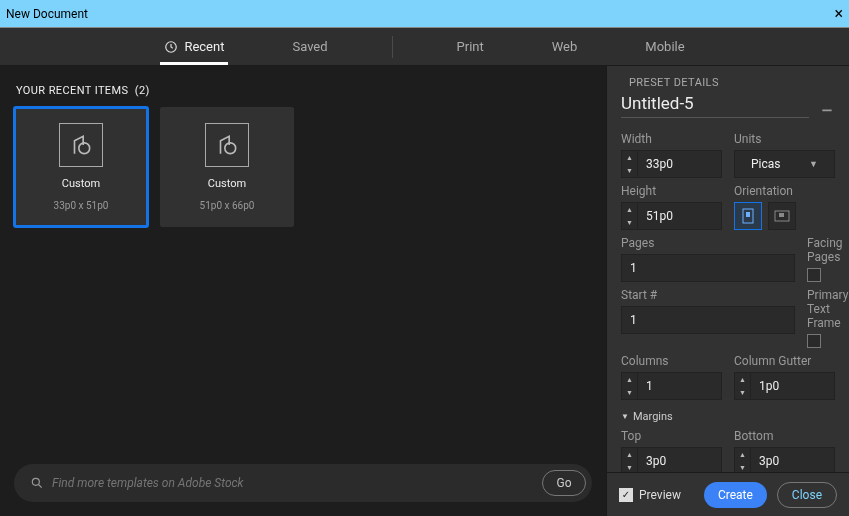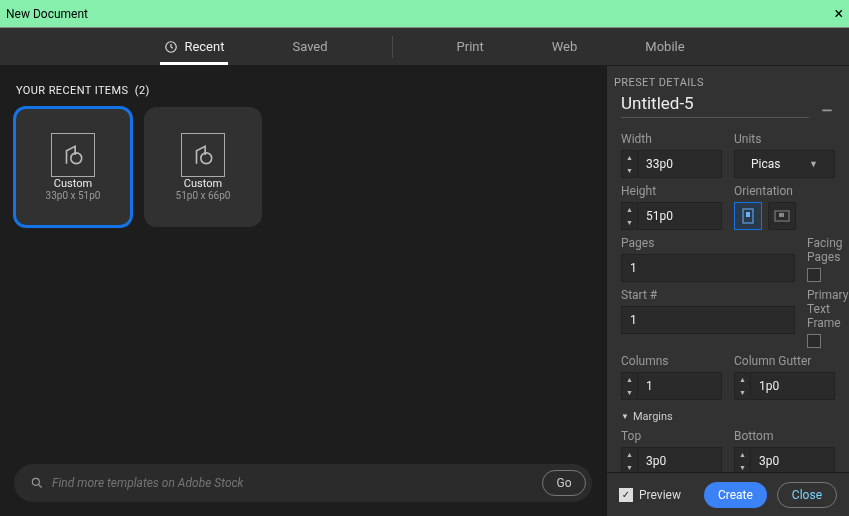--- a/index.html
+++ b/index.html
@@ -1,46 +1,46 @@
 <!DOCTYPE html>
 <html><head>
 <meta charset="utf-8">
 <style>
   * { box-sizing: border-box; margin: 0; padding: 0; font-family: -apple-system, "Segoe UI", Roboto, sans-serif; }
   html, body { width: 849px; height: 516px; background: #fff; overflow: hidden; color: #ccc; }
-  .titlebar { height: 28px; background: #86efac; color: #000; display: flex; align-items: center; padding: 0 6px; font-size: 12px; justify-content: space-between; border-bottom: 1px solid #888; }
+  .titlebar { height: 28px; background: #7dd3fc; color: #000; display: flex; align-items: center; padding: 0 6px; font-size: 12px; justify-content: space-between; border-bottom: 1px solid #888; }
   .titlebar .close { font-size: 16px; line-height: 1; cursor: default; }
   .app { background: #333333; height: 488px; display: flex; flex-direction: column; }
 
   .tabs { height: 38px; background: #2f2f2f; border-bottom: 1px solid #1b1b1b; display: flex; align-items: center; justify-content: center; gap: 60px; }
   .tab { font-size: 13px; color: #aaa; display: flex; align-items: center; gap: 6px; padding: 10px 4px; position: relative; }
   .tab.active { color: #eee; }
   .tab.active::after { content:""; position:absolute; left:0; right:0; bottom:-1px; height:3px; background:#fff; }
   .tab .icon { width:14px; height:14px; }
   .tab-sep { width:1px; height:22px; background:#4a4a4a; }
 
   .body { flex:1; display:flex; min-height:0; }
   .left { flex:1; background:#1d1d1d; position:relative; display:flex; flex-direction:column; padding:14px 14px 0 14px; }
   .right { width:243px; background:#323232; border-left:1px solid #1a1a1a; display:flex; flex-direction:column; }
 
   .recent-head { font-size:11px; letter-spacing:0.4px; color:#eee; margin:4px 0 10px 2px; }
 
   .cards { display:flex; gap:12px; }
-  .card { width:118px; height:120px; background:#313131; border:1px solid #313131; border-radius:12px; display:flex; flex-direction:column; align-items:center; justify-content:center; }
+  .card { width:134px; height:120px; background:#313131; border:1px solid #313131; border-radius:2px; display:flex; flex-direction:column; align-items:center; justify-content:center; gap:10px; }
   .card.selected { border:2px solid:#; }
   .card.selected { border:2px solid #1473e6; box-shadow:0 0 0 1px #1473e6; }
   .card .thumb { width:44px; height:44px; border:1px solid #aaa; display:flex; align-items:center; justify-content:center; }
   .card .name { font-size:11px; color:#eee; }
   .card .dims { font-size:10px; color:#999; }
 
   .left-footer { position:absolute; left:14px; right:14px; bottom:14px; height:38px; background:#2b2b2b; border-radius:19px; display:flex; align-items:center; padding:0 6px 0 16px; gap:8px; }
   .left-footer input { flex:1; background:transparent; border:none; outline:none; color:#ccc; font-size:12px; font-style:italic; }
   .go-btn { width:44px; height:26px; border:1px solid #777; border-radius:13px; color:#ccc; font-size:12px; display:flex; align-items:center; justify-content:center; }
 
-  .preset-head { padding:10px 14px 4px 7px; font-size:11px; letter-spacing:0.4px; color:#aaa; }
+  .preset-head { padding:10px 14px 4px 22px; font-size:11px; letter-spacing:0.4px; color:#aaa; }
   .docname-row { display:flex; align-items:center; justify-content:space-between; padding:0 14px 8px 14px; }
   .docname { font-size:17px; color:#eee; border-bottom:1px solid #555; padding-bottom:4px; flex:1; margin-right:10px; }
   .save-icon { width:16px; height:14px; color:#999; }
 
   .fields { flex:1; overflow:hidden; padding:0 14px; }
   .row { display:flex; gap:12px; margin-top:6px; }
   .col { flex:1; display:flex; flex-direction:column; gap:4px; }
   .label { font-size:12px; color:#999; }
 
   .spin { display:flex; height:28px; }

